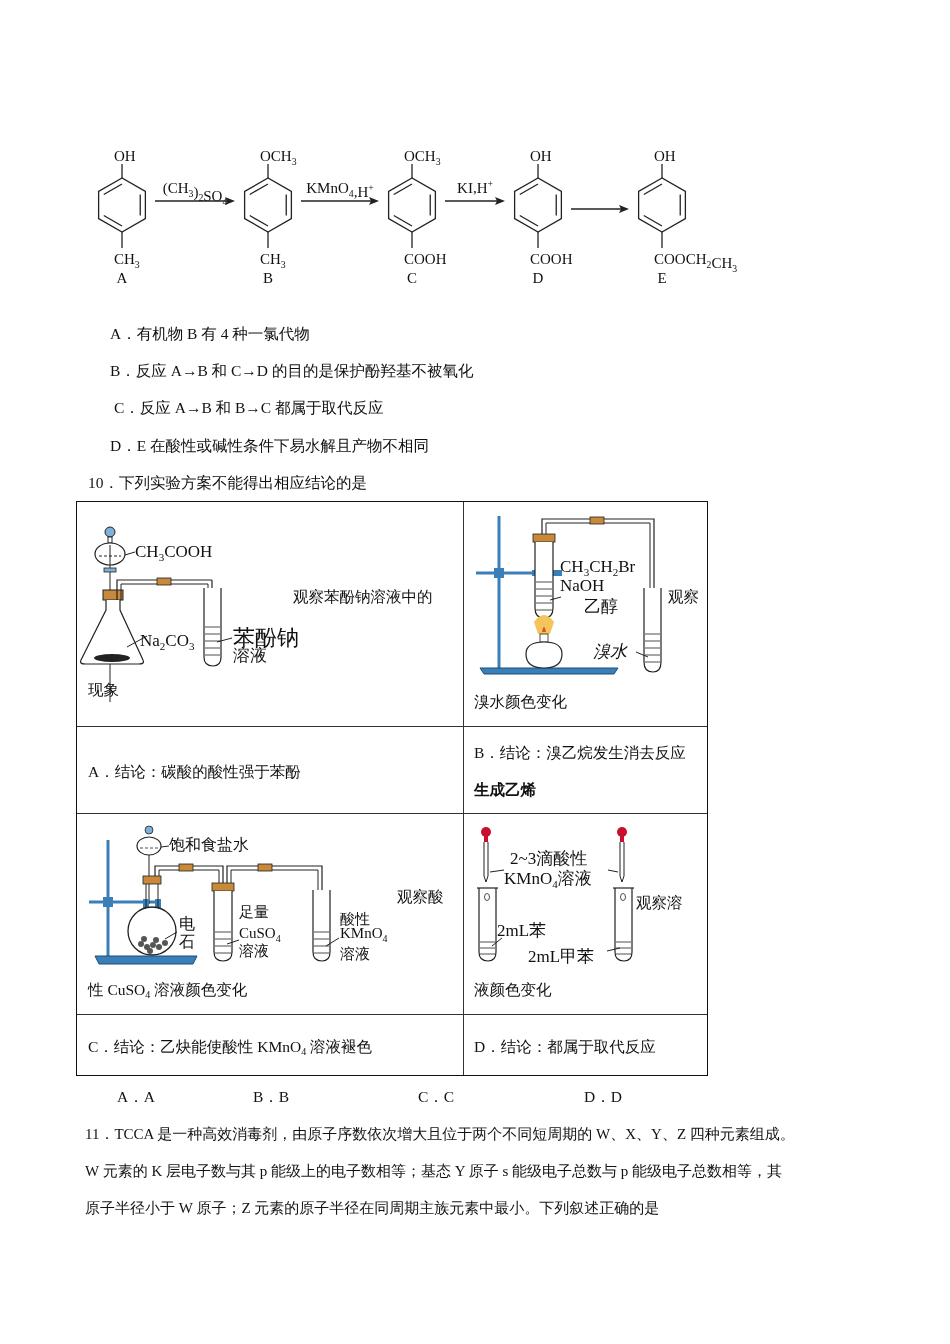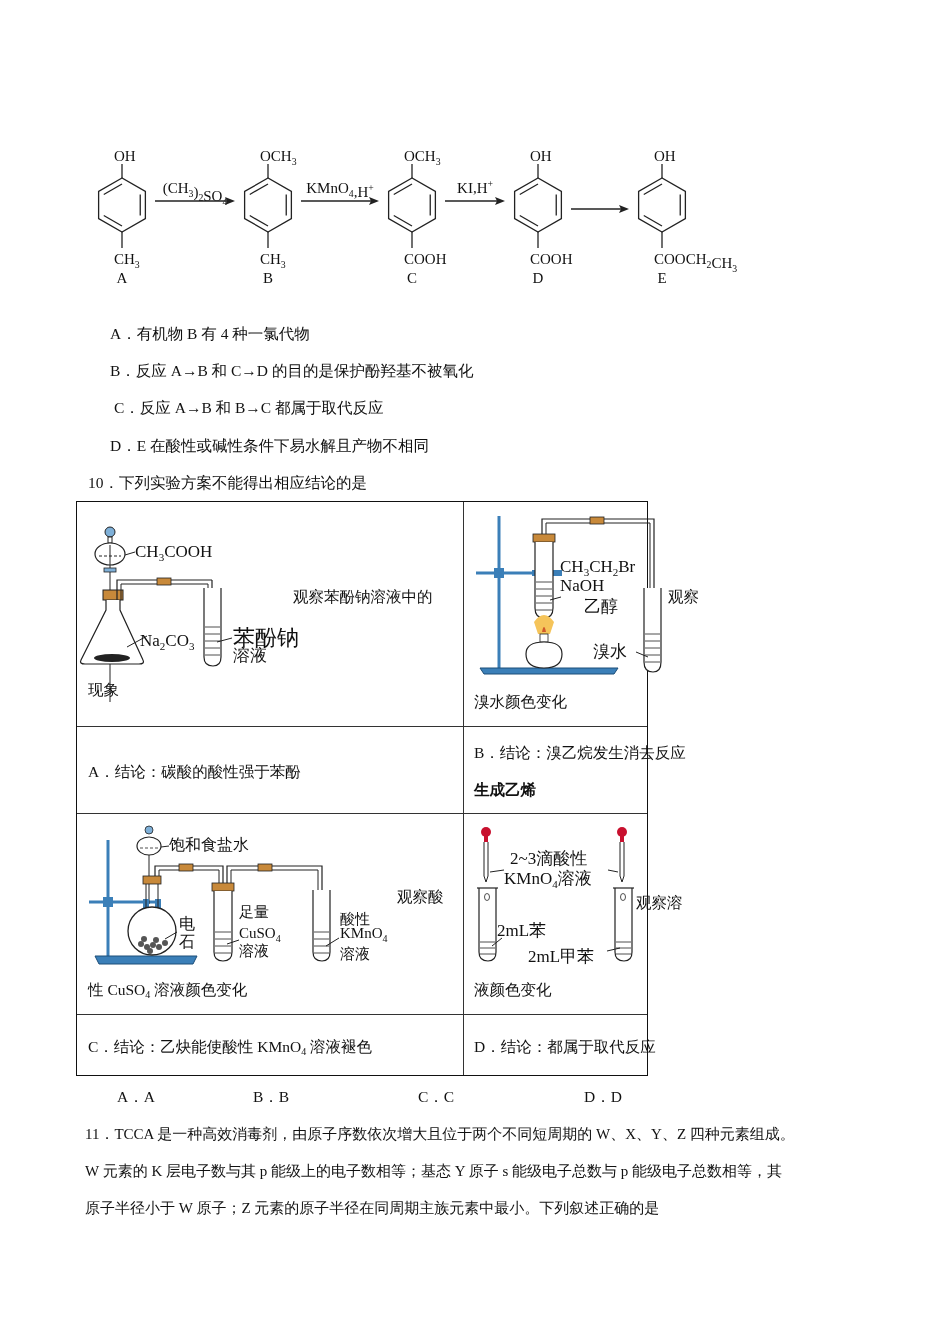--- a/index.html
+++ b/index.html
@@ -3,21 +3,21 @@
 <meta charset="utf-8">
 <style>
   html, body { margin: 0; padding: 0; background: #ffffff; }
   body { width: 950px; height: 1344px; position: relative; overflow: hidden;
          font-family: "Liberation Serif", "DejaVu Serif", serif; color: #111; }
   .abs { position: absolute; }
   .txt { font-size: 15.5px; white-space: nowrap; }
   .scheme { position: absolute; left: 90px; top: 130px; width: 650px; height: 170px; }
   .scheme svg { overflow: visible; }
   .scheme text { font-family: "Liberation Serif", "DejaVu Serif", serif; fill: #111; }
-  .table { position: absolute; left: 76px; top: 501px; width: 572px; height: 575px;
+  .table { position: absolute; left: 76px; top: 501px; width: 632px; height: 575px;
            border: 1.5px solid #111; box-sizing: border-box; }
   .vline { position: absolute; left: 386px; top: 0; width: 1px; height: 100%; background: #333; }
   .hline { position: absolute; left: 0; width: 100%; height: 1px; background: #333; }
   .cell-text { position: absolute; font-size: 15.5px; white-space: nowrap; }
   sub { font-size: 10px; vertical-align: -3px; }
   .app text { font-family: "Liberation Serif", "DejaVu Serif", serif; fill: #111; }
 </style>
 </head>
 <body>
 
@@ -190,21 +190,21 @@
         <line x1="181" y1="146" x2="196" y2="146"></line>
           <line x1="181" y1="153" x2="196" y2="153"></line>
         <line x1="181" y1="160" x2="196" y2="160"></line>
       </g>
       <line x1="172" y1="150" x2="184" y2="155" stroke="#222" stroke-width="1"></line>
       <line x1="86" y1="98" x2="97" y2="95" stroke="#222" stroke-width="1"></line>
       <text x="96" y="70" font-size="17">CH<tspan font-size="11" dy="4">3</tspan><tspan dy="-4">CH</tspan><tspan font-size="11" dy="4">2</tspan><tspan dy="-4">Br</tspan></text>
     </svg>
     <div class="cell-text" style="left:96px; top:74px; font-size:17px;">NaOH</div>
     <div class="cell-text" style="left:96px; top:93px; font-size:17px;margin-left:24px;">乙醇</div>
-    <div class="cell-text" style="left:129px; top:138px; font-size:17px;">溴水</div>
+    <div class="cell-text" style="left:129px; top:138px; font-size:17px;font-style:italic;">溴水</div>
     <div class="cell-text" style="left:204px; top:85px;">观察</div>
     <div class="cell-text" style="left:10px; top:190px;">溴水颜色变化</div>
   </div>
 
   <div class="cell-text" style="left:11px; top:260px;">A．结论：碳酸的酸性强于苯酚</div>
   <div class="cell-text" style="left:397px; top:241px;">B．结论：溴乙烷发生消去反应</div>
   <div class="cell-text" style="left:397px; top:278px;font-weight:bold;">生成乙烯</div>
 
   <div class="abs" style="left:0; top:312px; width:386px; height:200px;">
     <svg class="app" width="386" height="200">

